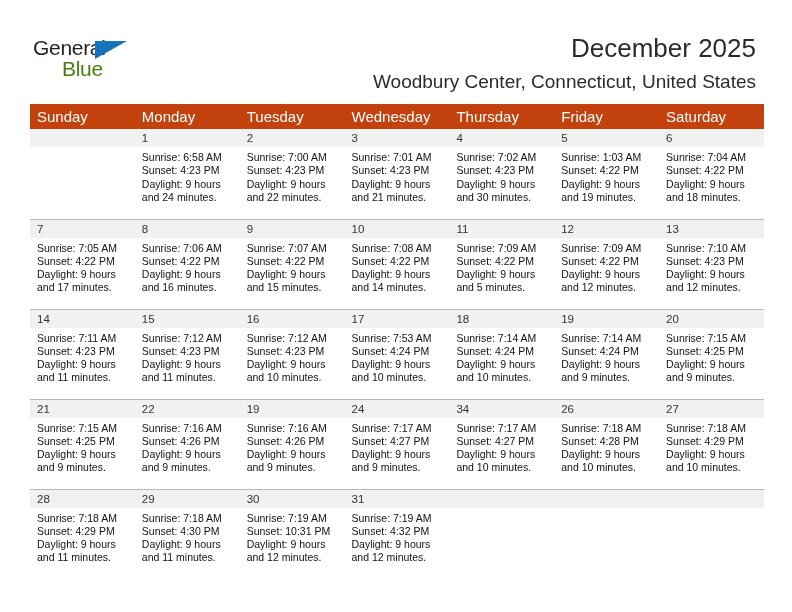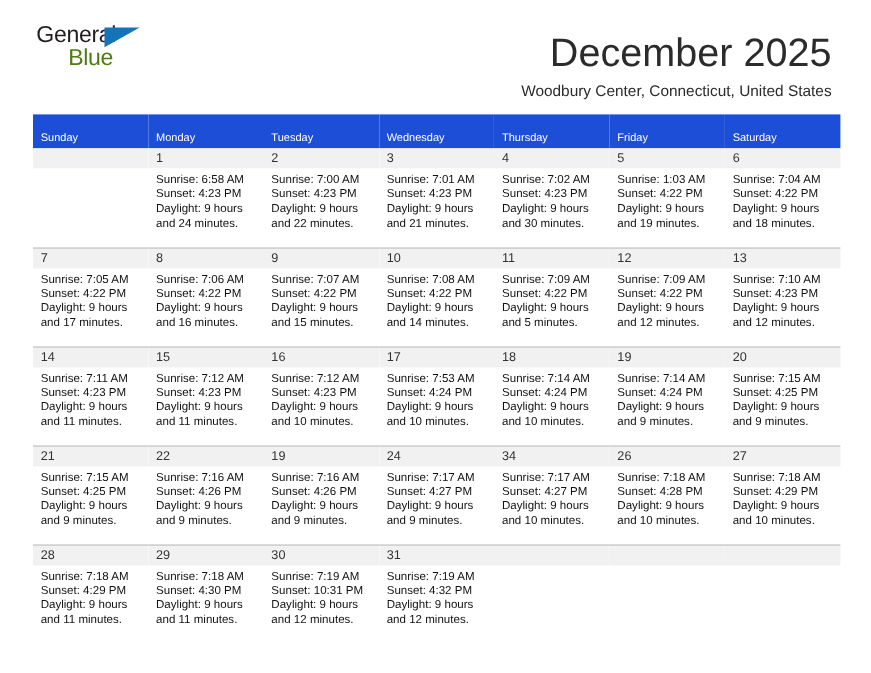--- a/index.html
+++ b/index.html
@@ -25,21 +25,21 @@
   .header {
     position: absolute;
     left: 0;
     top: 0;
     width: 792px;
     height: 104px;
   }
   .logo {
     position: absolute;
     left: 33px;
-    top: 20px;
+    top: 36px;
     width: 120px;
     height: 48px;
   }
   .logo-general {
     position: absolute;
     left: 0;
     top: 0;
     font-size: 21px;
     letter-spacing: -0.3px;
     color: #231f20;
@@ -63,52 +63,52 @@
     color: #4d7c0f;
     font-family: "Liberation Sans", sans-serif;
   }
   .title-block {
     position: absolute;
     right: 36px;
     top: 30px;
     text-align: right;
   }
   .month-title {
-    font-size: 36px;
+    font-size: 26px;
     font-weight: normal;
     color: #2b2b2b;
     line-height: 36px;
     white-space: nowrap;
   }
   .location-sub {
-    font-size: 14px;
+    font-size: 19px;
     color: #2b2b2b;
     line-height: 20px;
     margin-top: 6px;
     white-space: nowrap;
   }
 
   
   .calendar {
     position: absolute;
     left: 30px;
     top: 104px;
     width: 734px;
     border-collapse: collapse;
     table-layout: fixed;
   }
   .calendar col { width: 104.857px; }
 
   .dow-row th {
-    background: #1d4ed8;
+    background: #c2410c;
     color: #ffffff;
-    font-size: 10px;
+    font-size: 15px;
     font-weight: normal;
     text-align: left;
-    padding: 16px 0 4px 7px;
+    padding: 4px 0 4px 7px;
     height: 20px;
     box-sizing: border-box;
     border: none;
   }
 
   .week-row td {
     vertical-align: top;
     padding: 0;
     border: none;
     border-top: 1px solid #b8b8b8;

